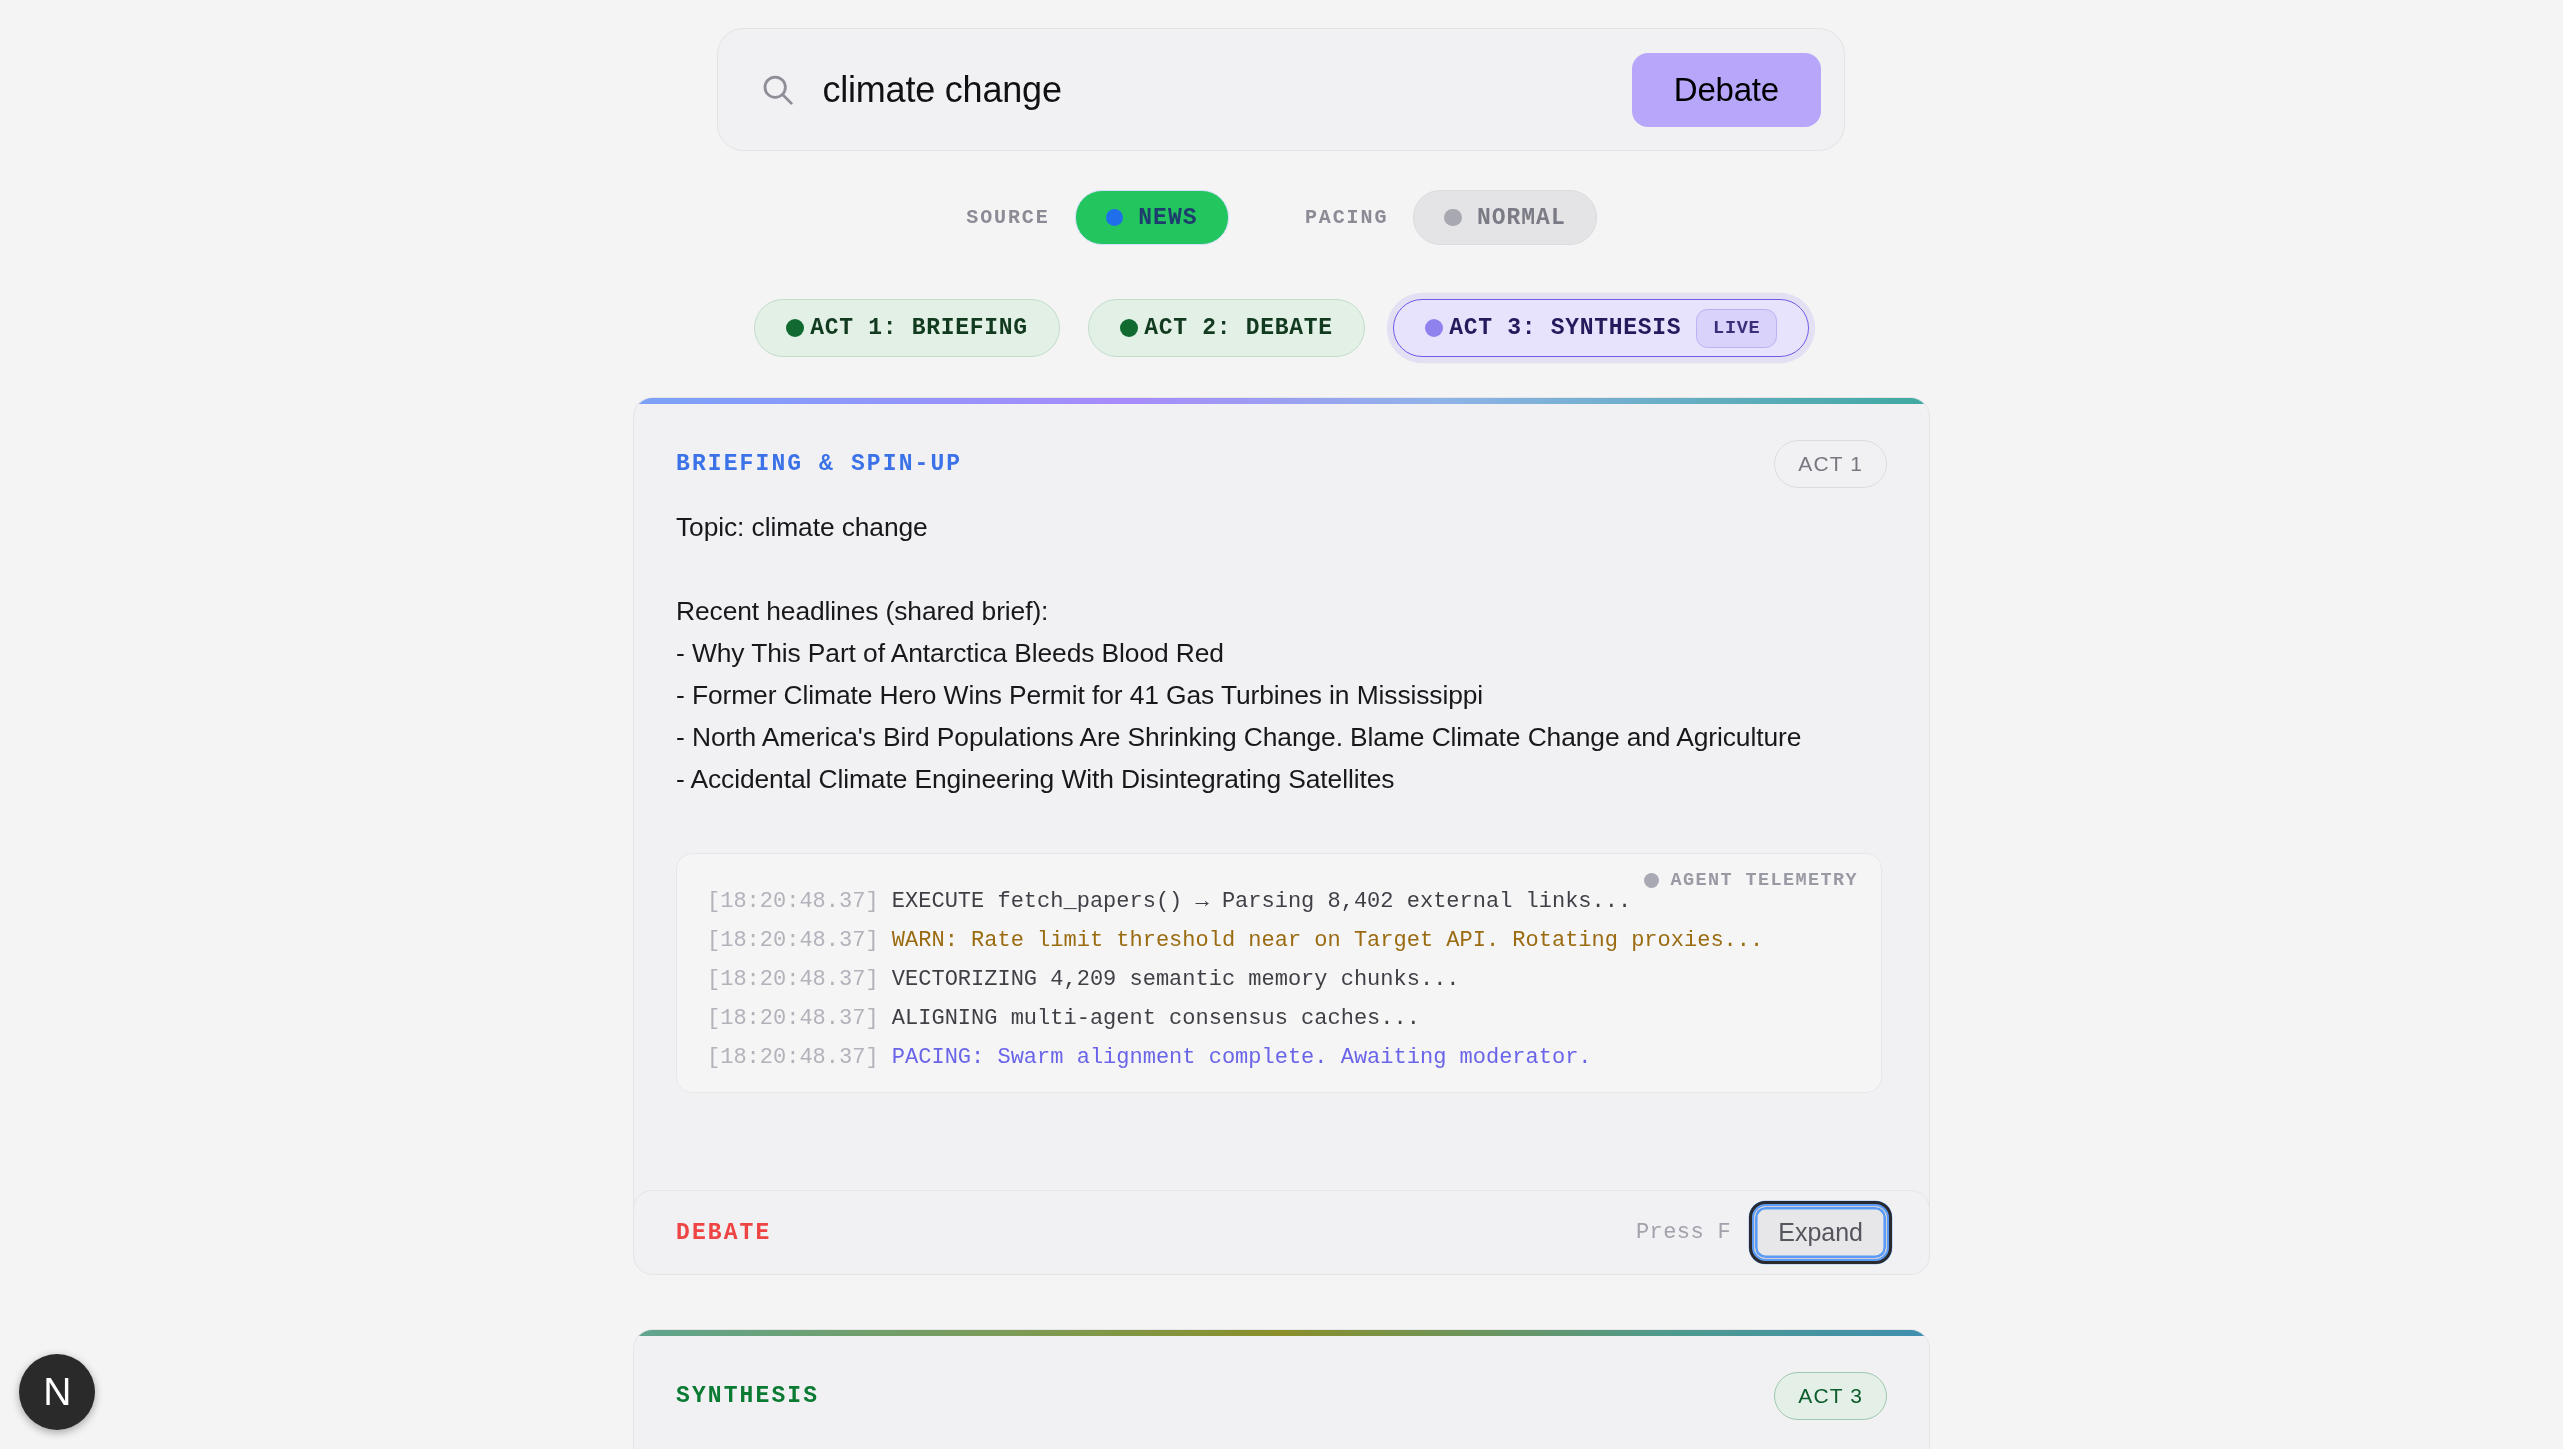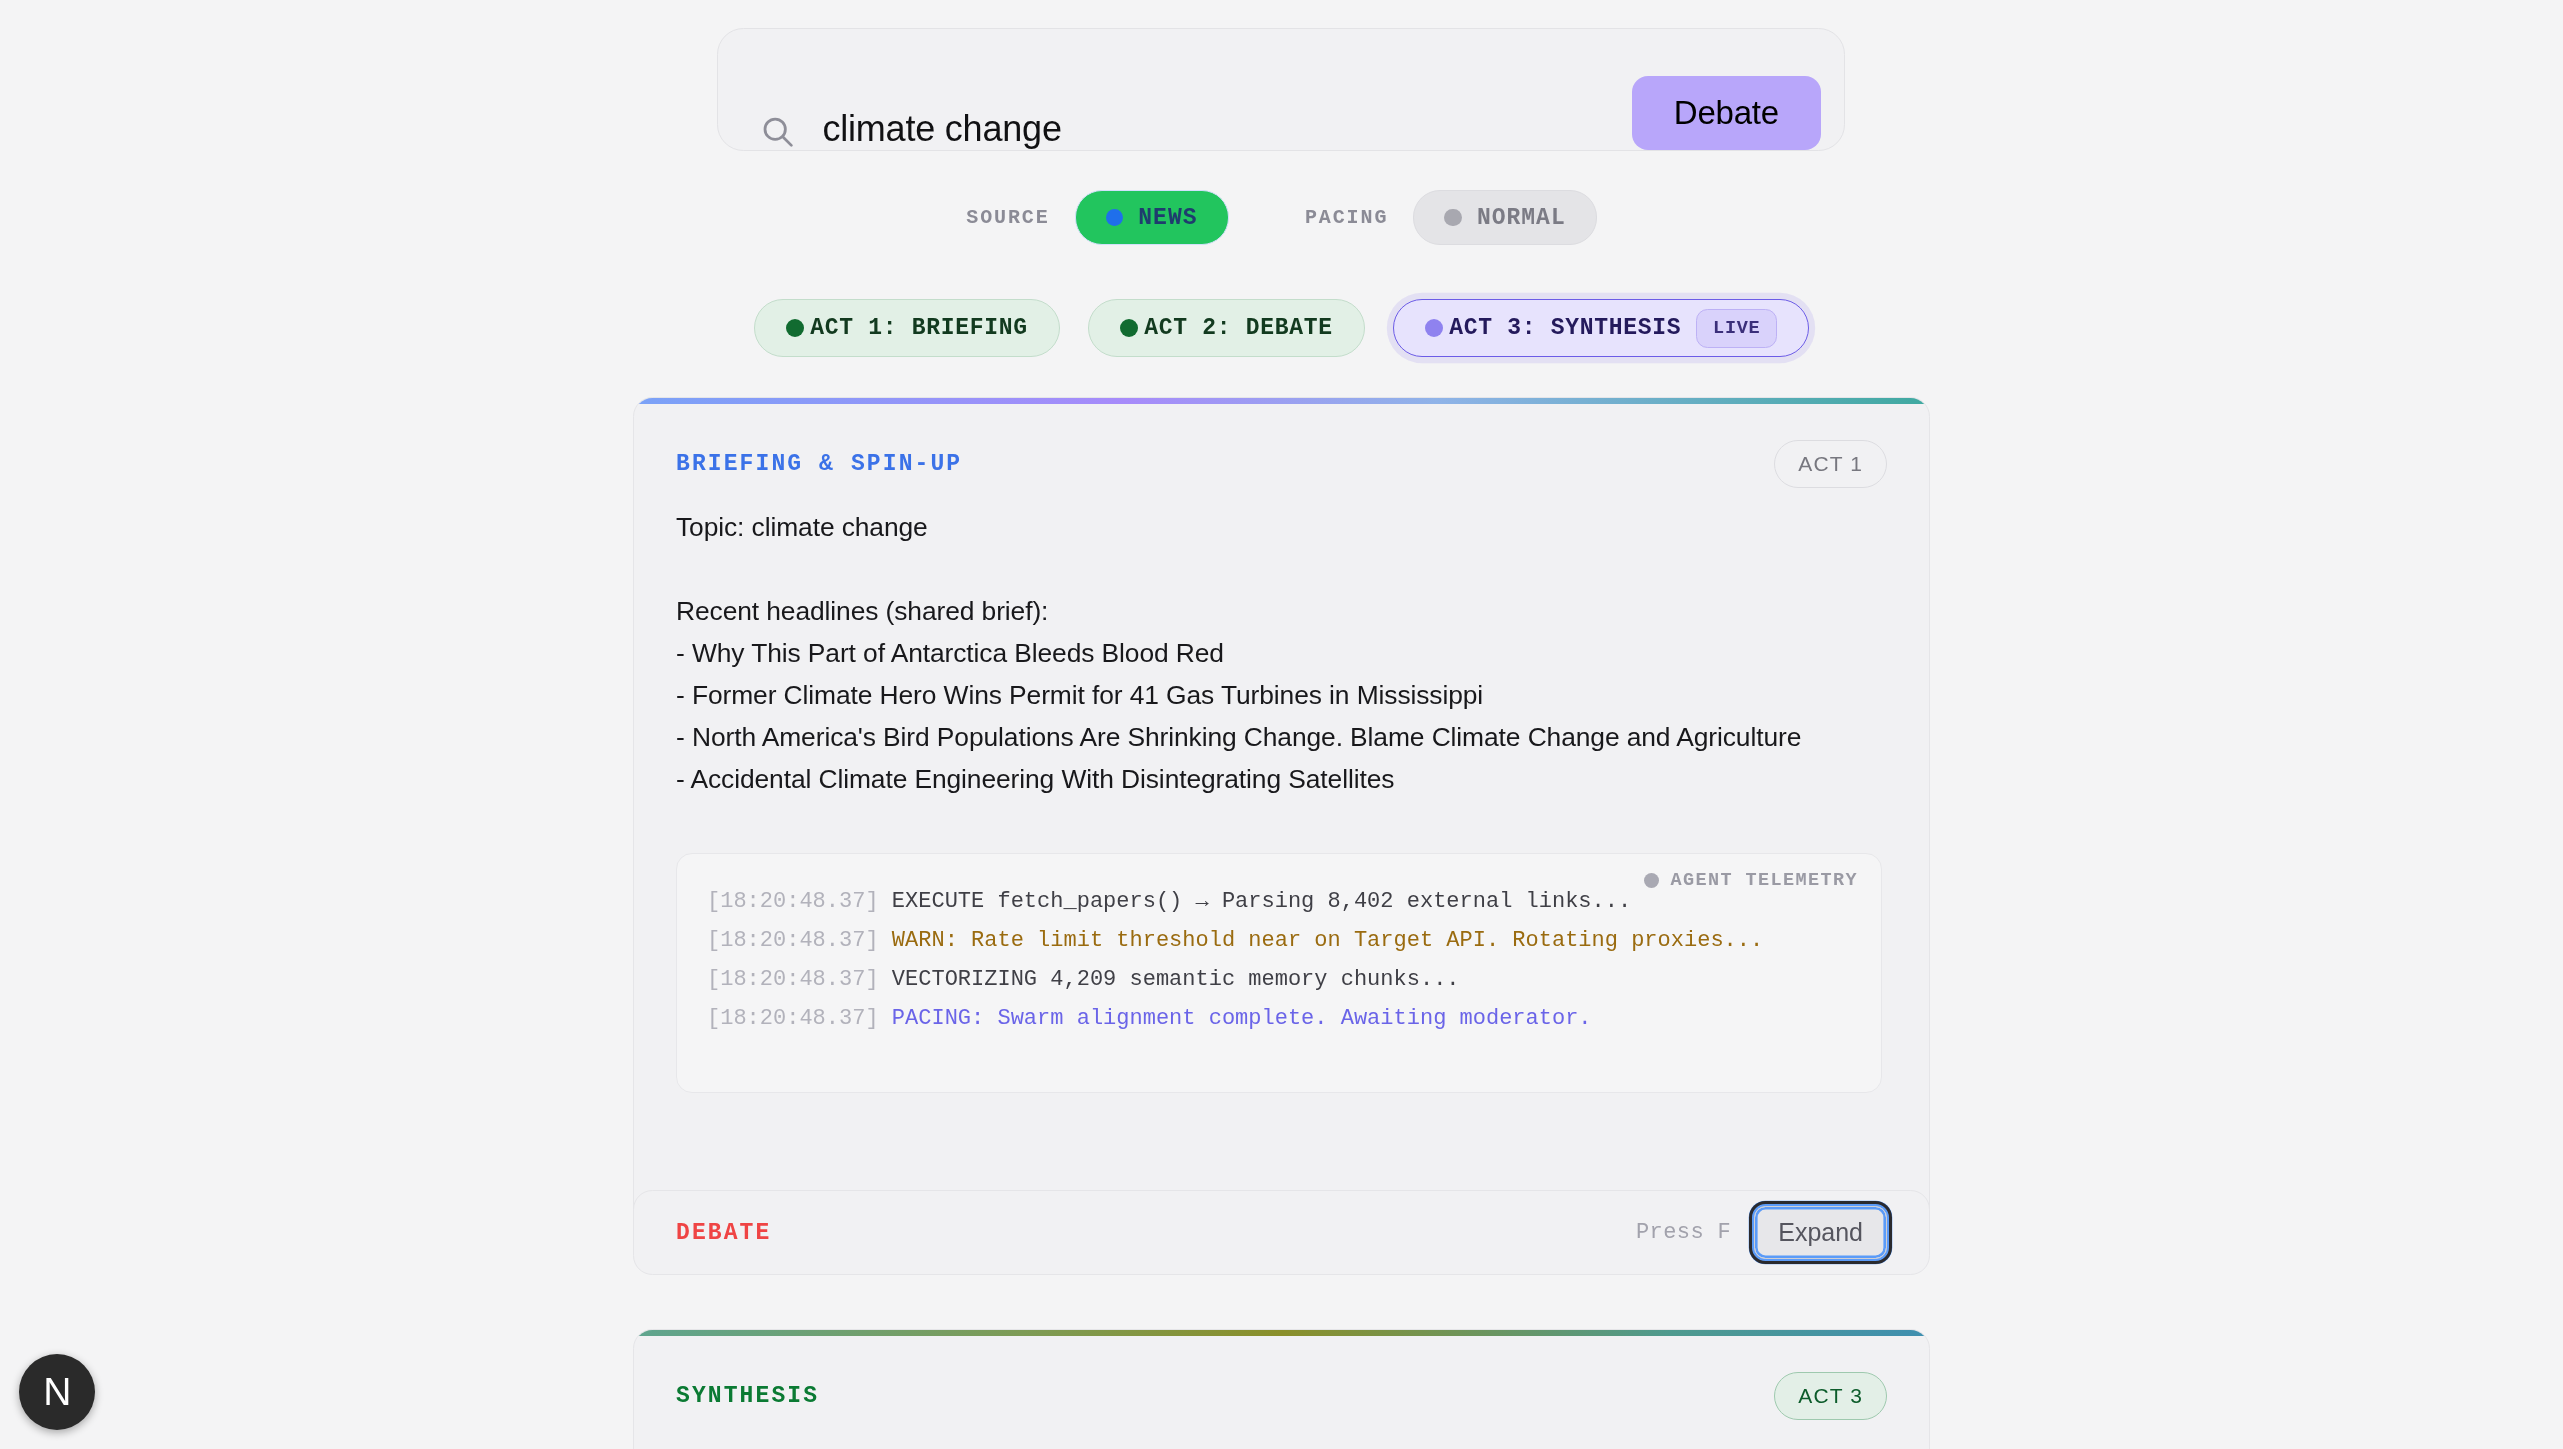--- a/index.html
+++ b/index.html
@@ -24,21 +24,21 @@
   .search-wrap {
     position: absolute;
     left: 717px;
     top: 28px;
     width: 1128px;
     height: 123px;
     background: #f1f1f3;
     border: 1.8px solid #e3e3e6;
     border-radius: 26.4px;
     display: flex;
-    align-items: flex-end;
+    align-items: center;
     padding: 0 23px 0 41px;
   }
   .search-icon {
     width: 37px; height: 37px;
     flex: 0 0 37px;
     margin-right: 26.4px;
   }
   .search-icon svg { display: block; }
   .search-input {
     flex: 1 1 auto;
@@ -453,20 +453,24 @@
         <div class="term-line">
           <span class="ts">[18:20:48.37]</span>
           <span class="msg-warn">WARN: Rate limit threshold near on Target API. Rotating proxies...</span>
         </div>
         <div class="term-line">
           <span class="ts">[18:20:48.37]</span>
           <span class="msg-default">VECTORIZING 4,209 semantic memory chunks...</span>
         </div>
         <div class="term-line">
           <span class="ts">[18:20:48.37]</span>
+          <span class="msg-default">ALIGNING multi-agent consensus caches...</span>
+        </div>
+        <div class="term-line">
+          <span class="ts">[18:20:48.37]</span>
           <span class="msg-system">PACING: Swarm alignment complete. Awaiting moderator.</span>
         </div>
       </div>
     </div>
   </div>
 
   <div class="card card-debate">
     <span class="kicker kicker-red">DEBATE</span>
     <span class="debate-right">
       <span class="press-hint">Press F</span>

